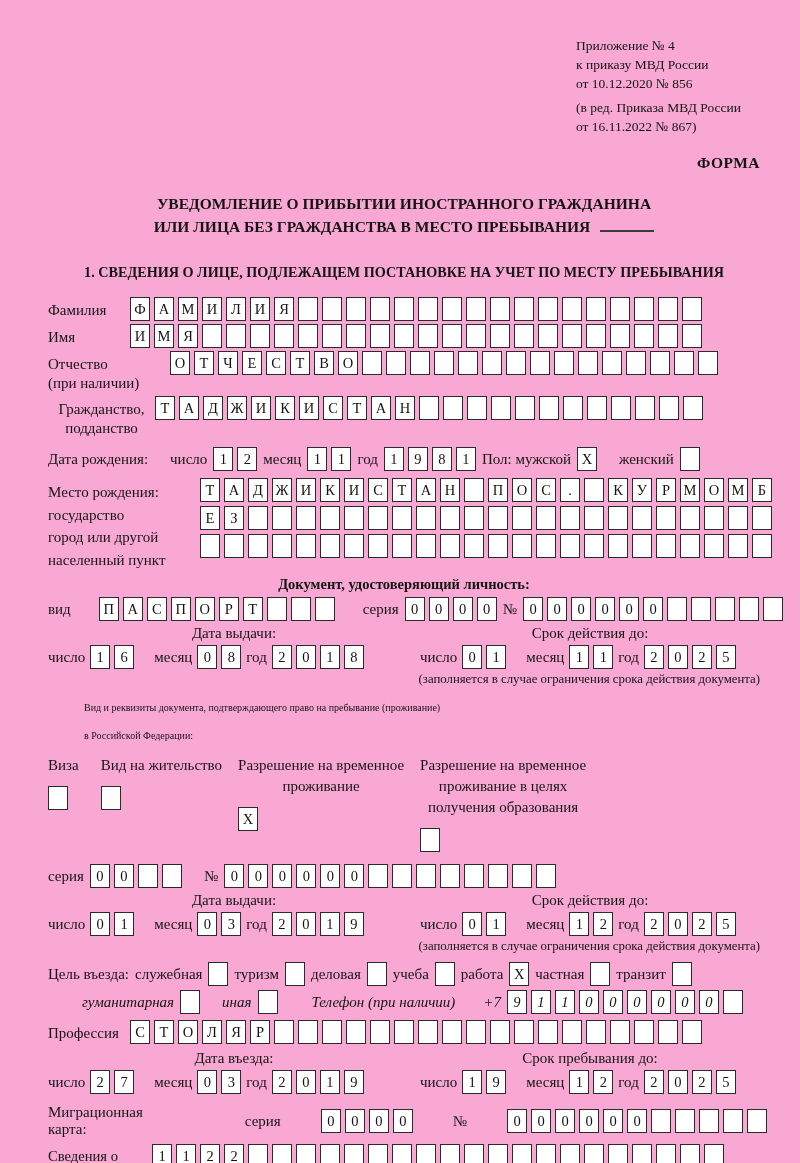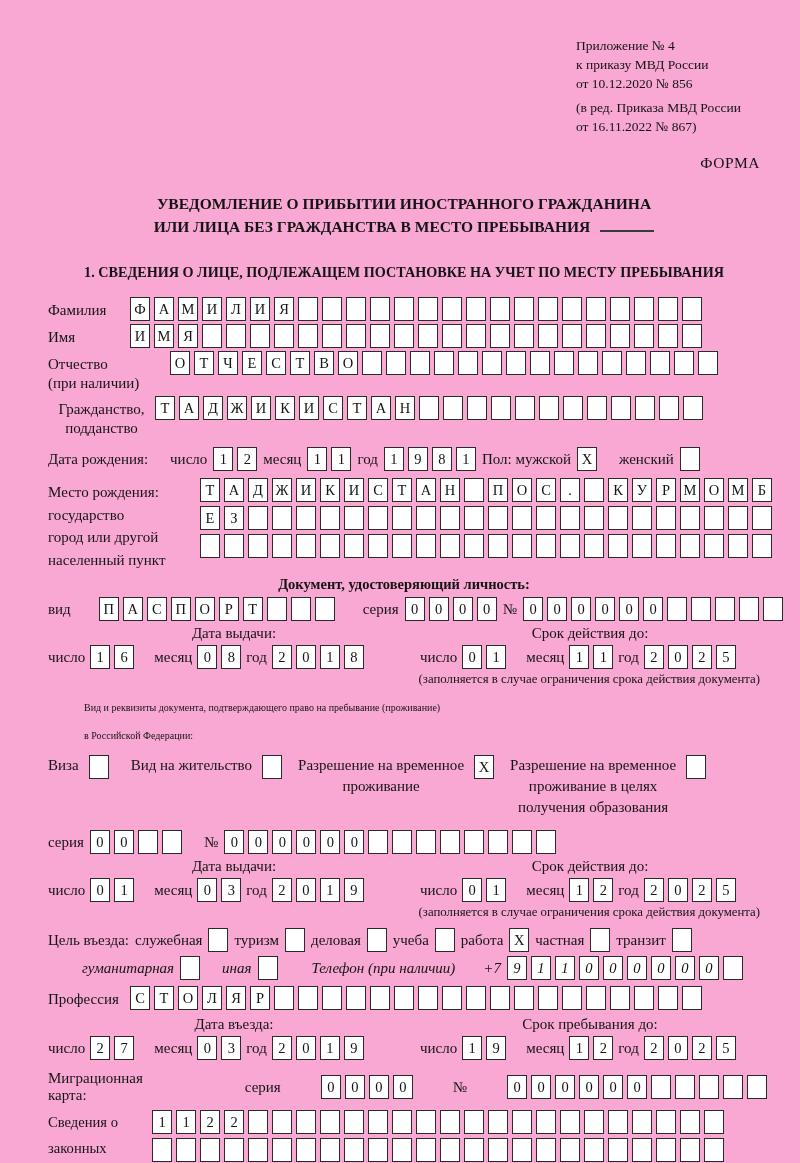--- a/index.html
+++ b/index.html
@@ -5,21 +5,21 @@
   * { box-sizing: border-box; margin: 0; padding: 0; }
   html,body { background:#e8e8e8; }
   .page {
     width: 800px; height: 1163px; margin: 0 auto; background: #f9a8d4;
     font-family: "Liberation Serif", "DejaVu Serif", serif; color: #141414;
     padding: 36px 40px 0 48px; overflow: hidden; position: relative;
   }
   
   .ref-block { margin-left: 528px; font-size: 13.5px; line-height: 19px; }
   .ref-amend { margin-top: 5px; }
-  .forma { text-align: right; font-weight: 400; font-size: 15.5px; margin-top: 18px; letter-spacing: .5px; }
+  .forma { text-align: right; font-weight: 700; font-size: 15.5px; margin-top: 18px; letter-spacing: .5px; }
   .title { text-align: center; font-weight: 700; font-size: 15.5px; line-height: 23px; margin-top: 20px; }
   .blank-underline { display: inline-block; width: 54px; border-bottom: 2.2px solid #3a3a3a; height: 12px; margin-left: 10px; }
   .sec1 { text-align: center; font-weight: 700; font-size: 14.2px; margin-top: 26px; }
 
   .form-body { margin-top: 16px; font-size: 15px; }
   .cells { display: flex; gap: 4px; flex: none; }
   .cell {
     width: 20px; height: 24px; border: 1.7px solid #2b2b2b; flex: none;
     display: flex; align-items: center; justify-content: center;
     font-size: 14.5px; line-height: 1; background: #fff;
@@ -34,21 +34,21 @@
   .mp .rows, .rep .rows { display: flex; flex-direction: column; gap: 4px; }
   .center-b { text-align: center; font-weight: 700; font-size: 14.5px; margin: 5px 0 4px; }
   .dates { display: flex; margin-top: 2px; }
   .dhalf { width: 372px; flex: none; }
   .dhalf2 { flex: 1; }
   .dhead { text-align: center; font-size: 15px; margin-bottom: 3px; }
   .drow { display: flex; align-items: center; gap: 5px; }
   .note-r { text-align: right; font-size: 12.8px; margin: 3px 0 8px; }
   .para { font-size: 10px; line-height: 26px; margin-top: 2px; margin-left: 36px; }
   .opts { display: flex; align-items: flex-start; margin: 6px 0 12px; }
-  .opt { display: flex; align-items: flex-start; gap: 10px; }
+  .opt { display: flex; align-items: flex-start; gap: 10px; flex-direction: column; }
   .opt .ol { font-size: 15px; line-height: 21px; }
   .opt .ol.ctr { text-align: center; }
   .gap10 { width: 10px; flex:none; } .gap16 { width: 16px; flex:none; } .gap22 { width: 22px; flex:none; }
   .flexrow { display: flex; align-items: center; gap: 6px; margin-bottom: 4px; }
   .ml { margin-left: 34px; font-style: italic; }
   .rep { display: flex; margin-top: 6px; }
   .rep .lab-col { width: 104px; font-size: 14.6px; line-height: 25.5px; flex: none; }
   .mt6 { margin-top: 6px; } .mt10 { margin-top: 10px; gap: 40px; }
 </style>
 </head>

